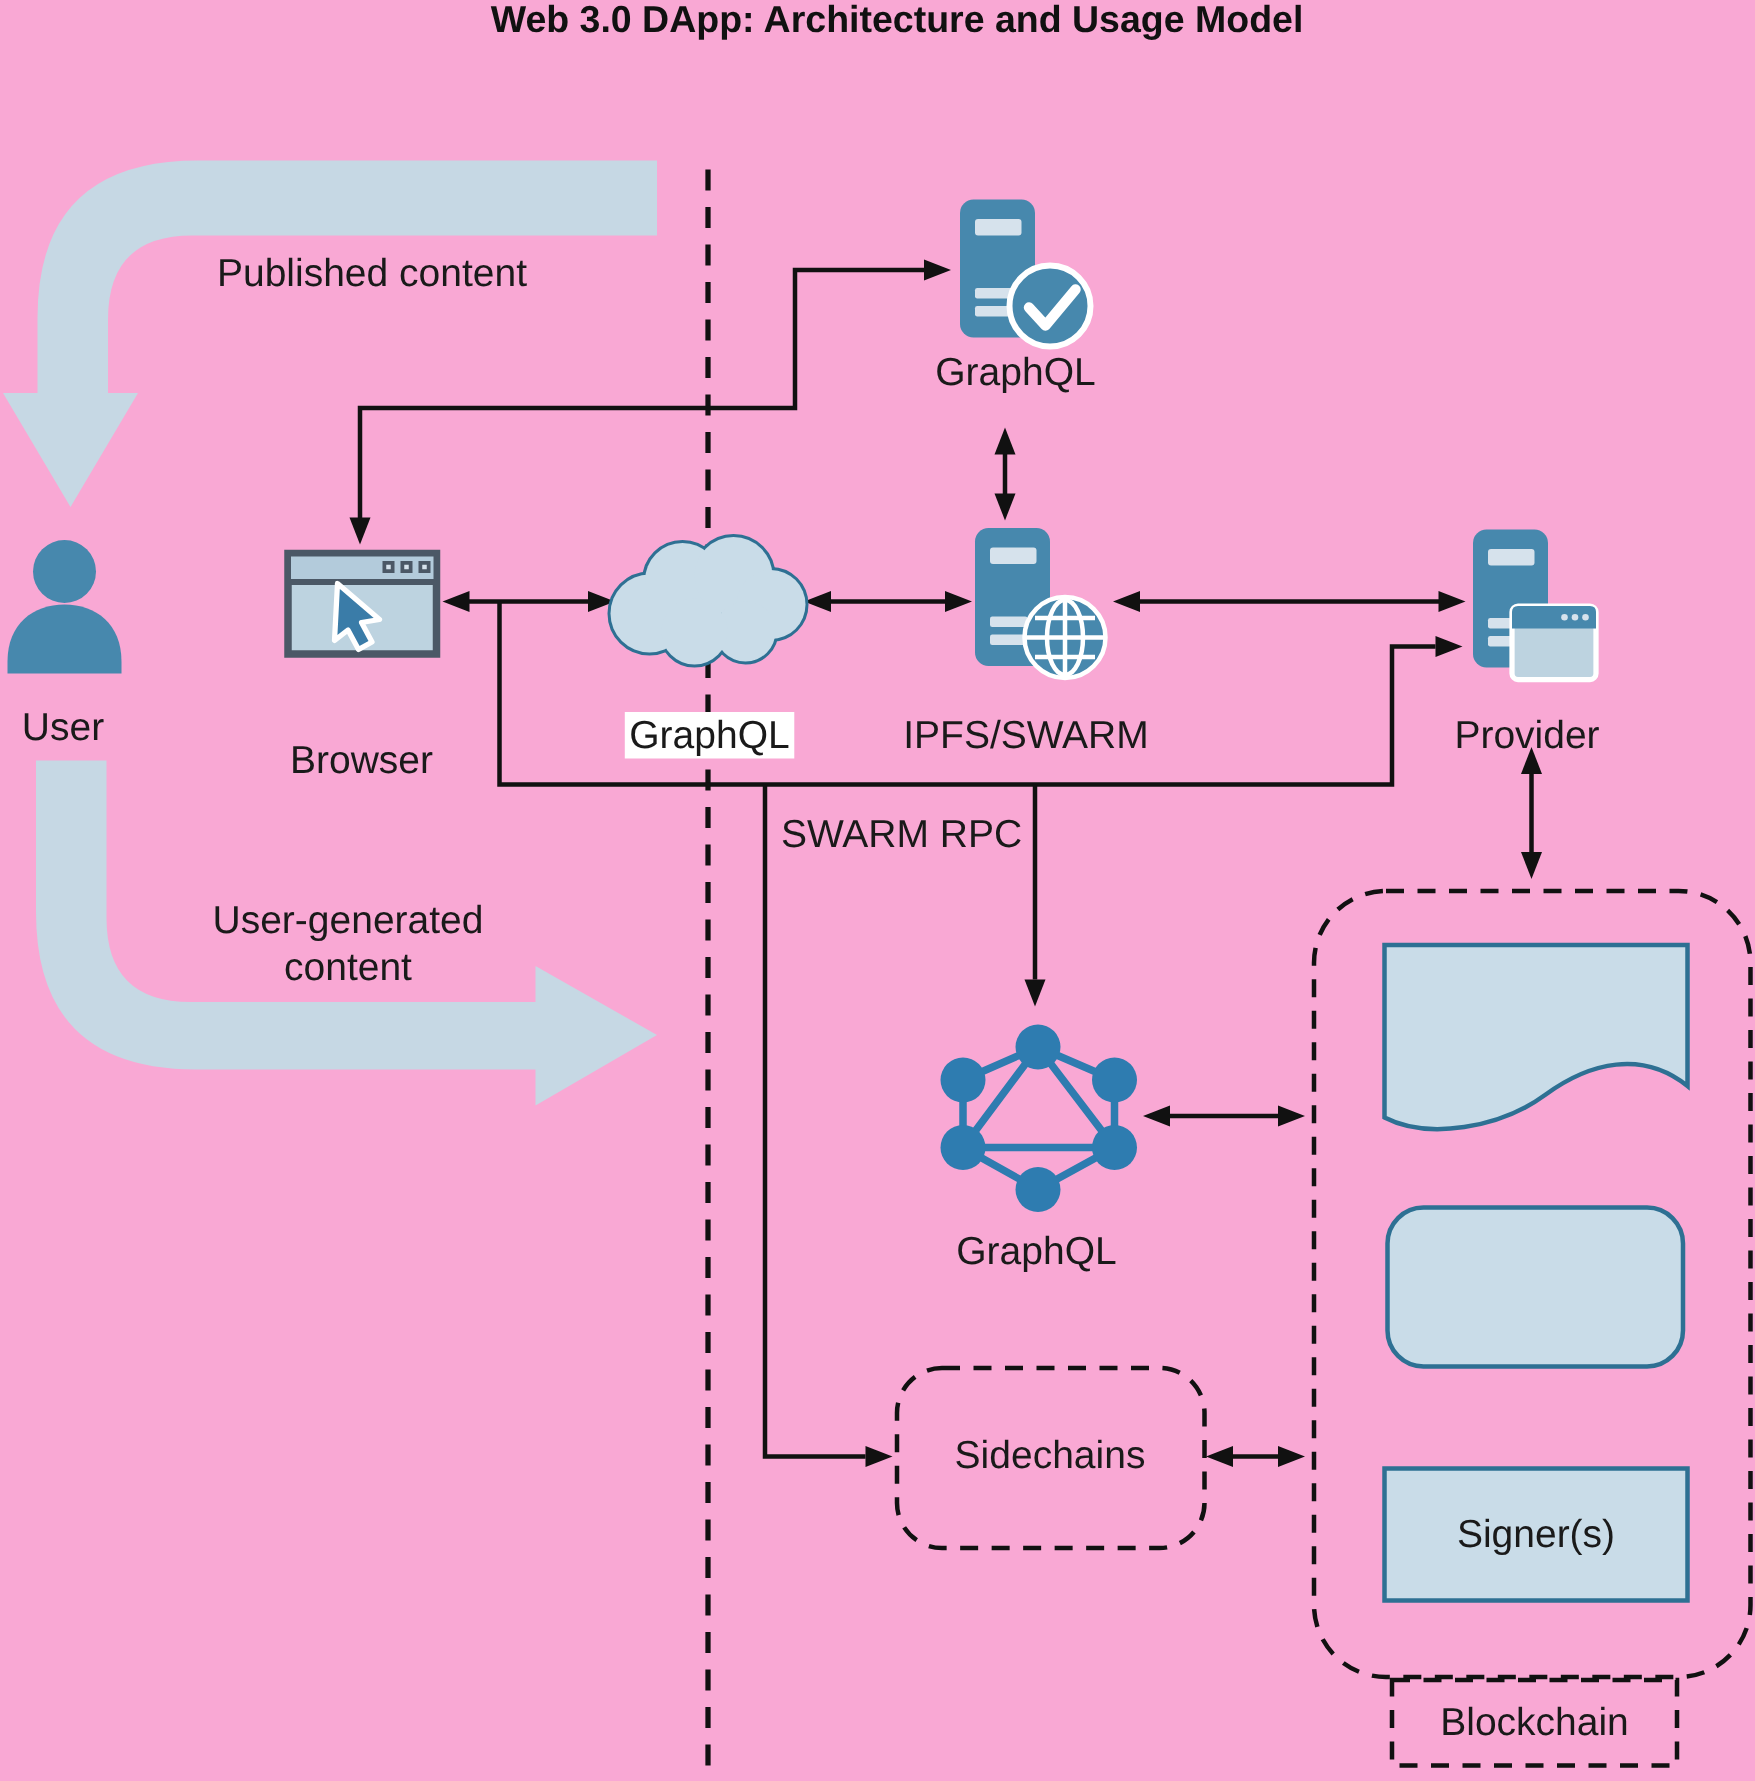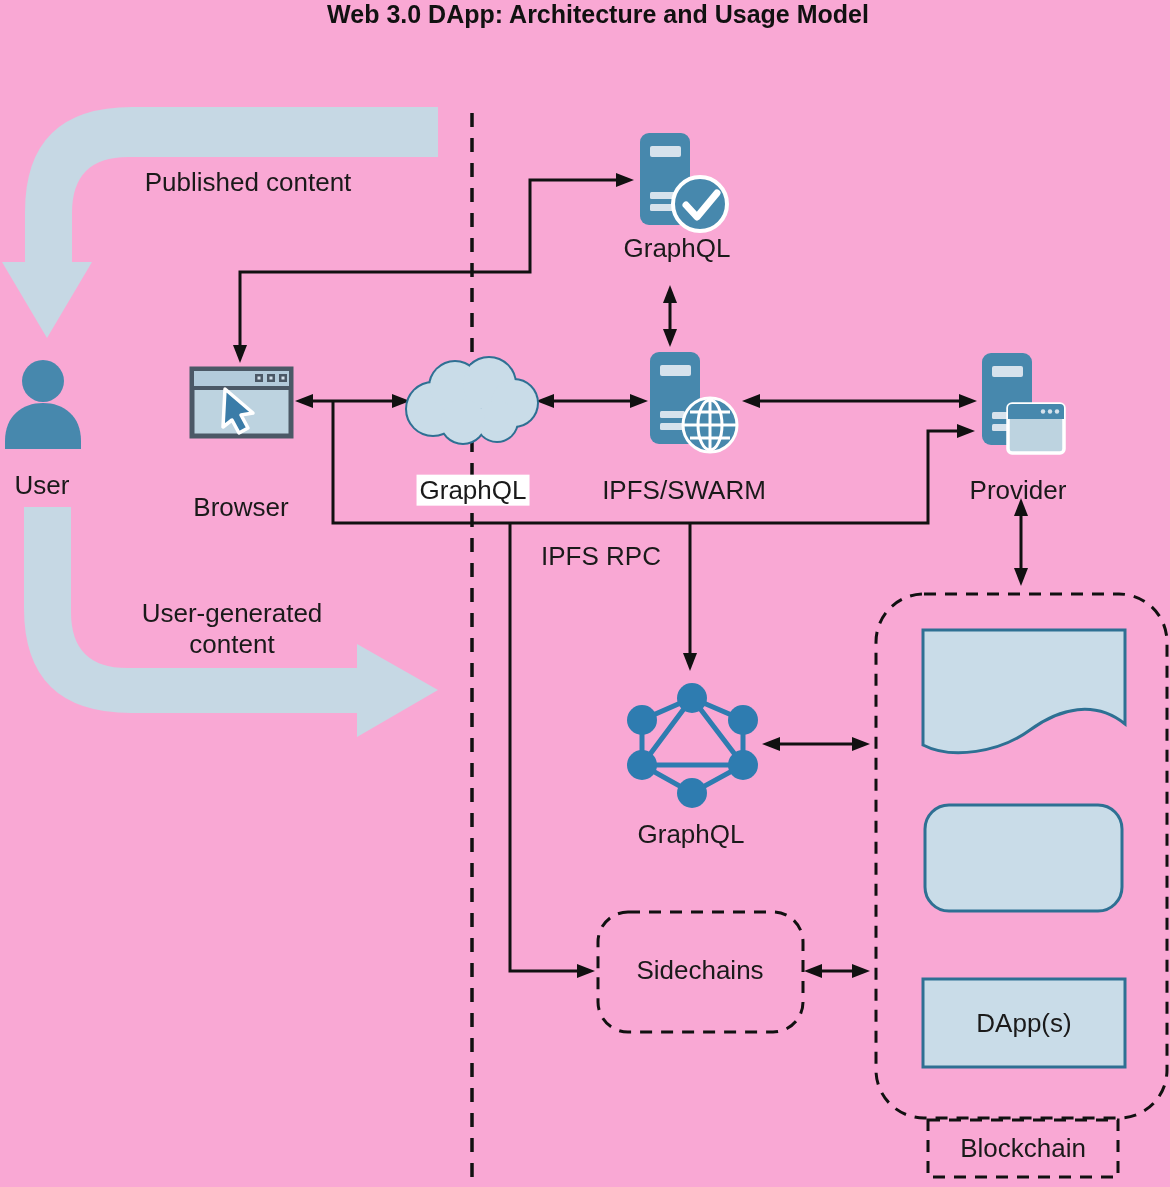--- a/index.html
+++ b/index.html
@@ -177,25 +177,25 @@
     <rect x="925" y="805" width="197" height="106" rx="24" class="c-box"></rect>
     <rect x="923" y="979" width="202" height="88" class="c-box"></rect>
     <rect x="598" y="912" width="205" height="120" rx="30" fill="#fff" class="c-dash" stroke-width="3" stroke-dasharray="12,9"></rect>
     <rect x="928" y="1120" width="190" height="57" fill="#fff" class="c-dash" stroke-width="3" stroke-dasharray="12,9"></rect>
   </svg>
 
   <div id="title">Web 3.0 DApp: Architecture and Usage Model</div>
 
   <div class="label wrap" style="left:232px;top:629px;width:215px;">User-generated content</div>
   <div class="label" style="left:248px;top:182px;">Published content</div>
-  <div class="label" style="left:601px;top:556px;">IPFS RPC</div>
+  <div class="label" style="left:601px;top:556px;">SWARM RPC</div>
 
   <div class="label" style="left:42px;top:485px;">User</div>
   <div class="label" style="left:241px;top:485px;margin-top:22px;">Browser</div>
   <div class="label bgw" style="left:473px;top:490px;">GraphQL</div>
   <div class="label" style="left:677px;top:248px;">GraphQL</div>
   <div class="label" style="left:684px;top:490px;">IPFS/SWARM</div>
   <div class="label" style="left:1018px;top:490px;">Provider</div>
   <div class="label" style="left:691px;top:834px;text-align:center;">GraphQL</div>
   <div class="label" style="left:700px;top:970px;">Sidechains</div>
-  <div class="label" style="left:1024px;top:1023px;">DApp(s)</div>
+  <div class="label" style="left:1024px;top:1023px;">Signer(s)</div>
   <div class="label" style="left:1023px;top:1148px;">Blockchain</div>
 </div>
 
 </body></html>

